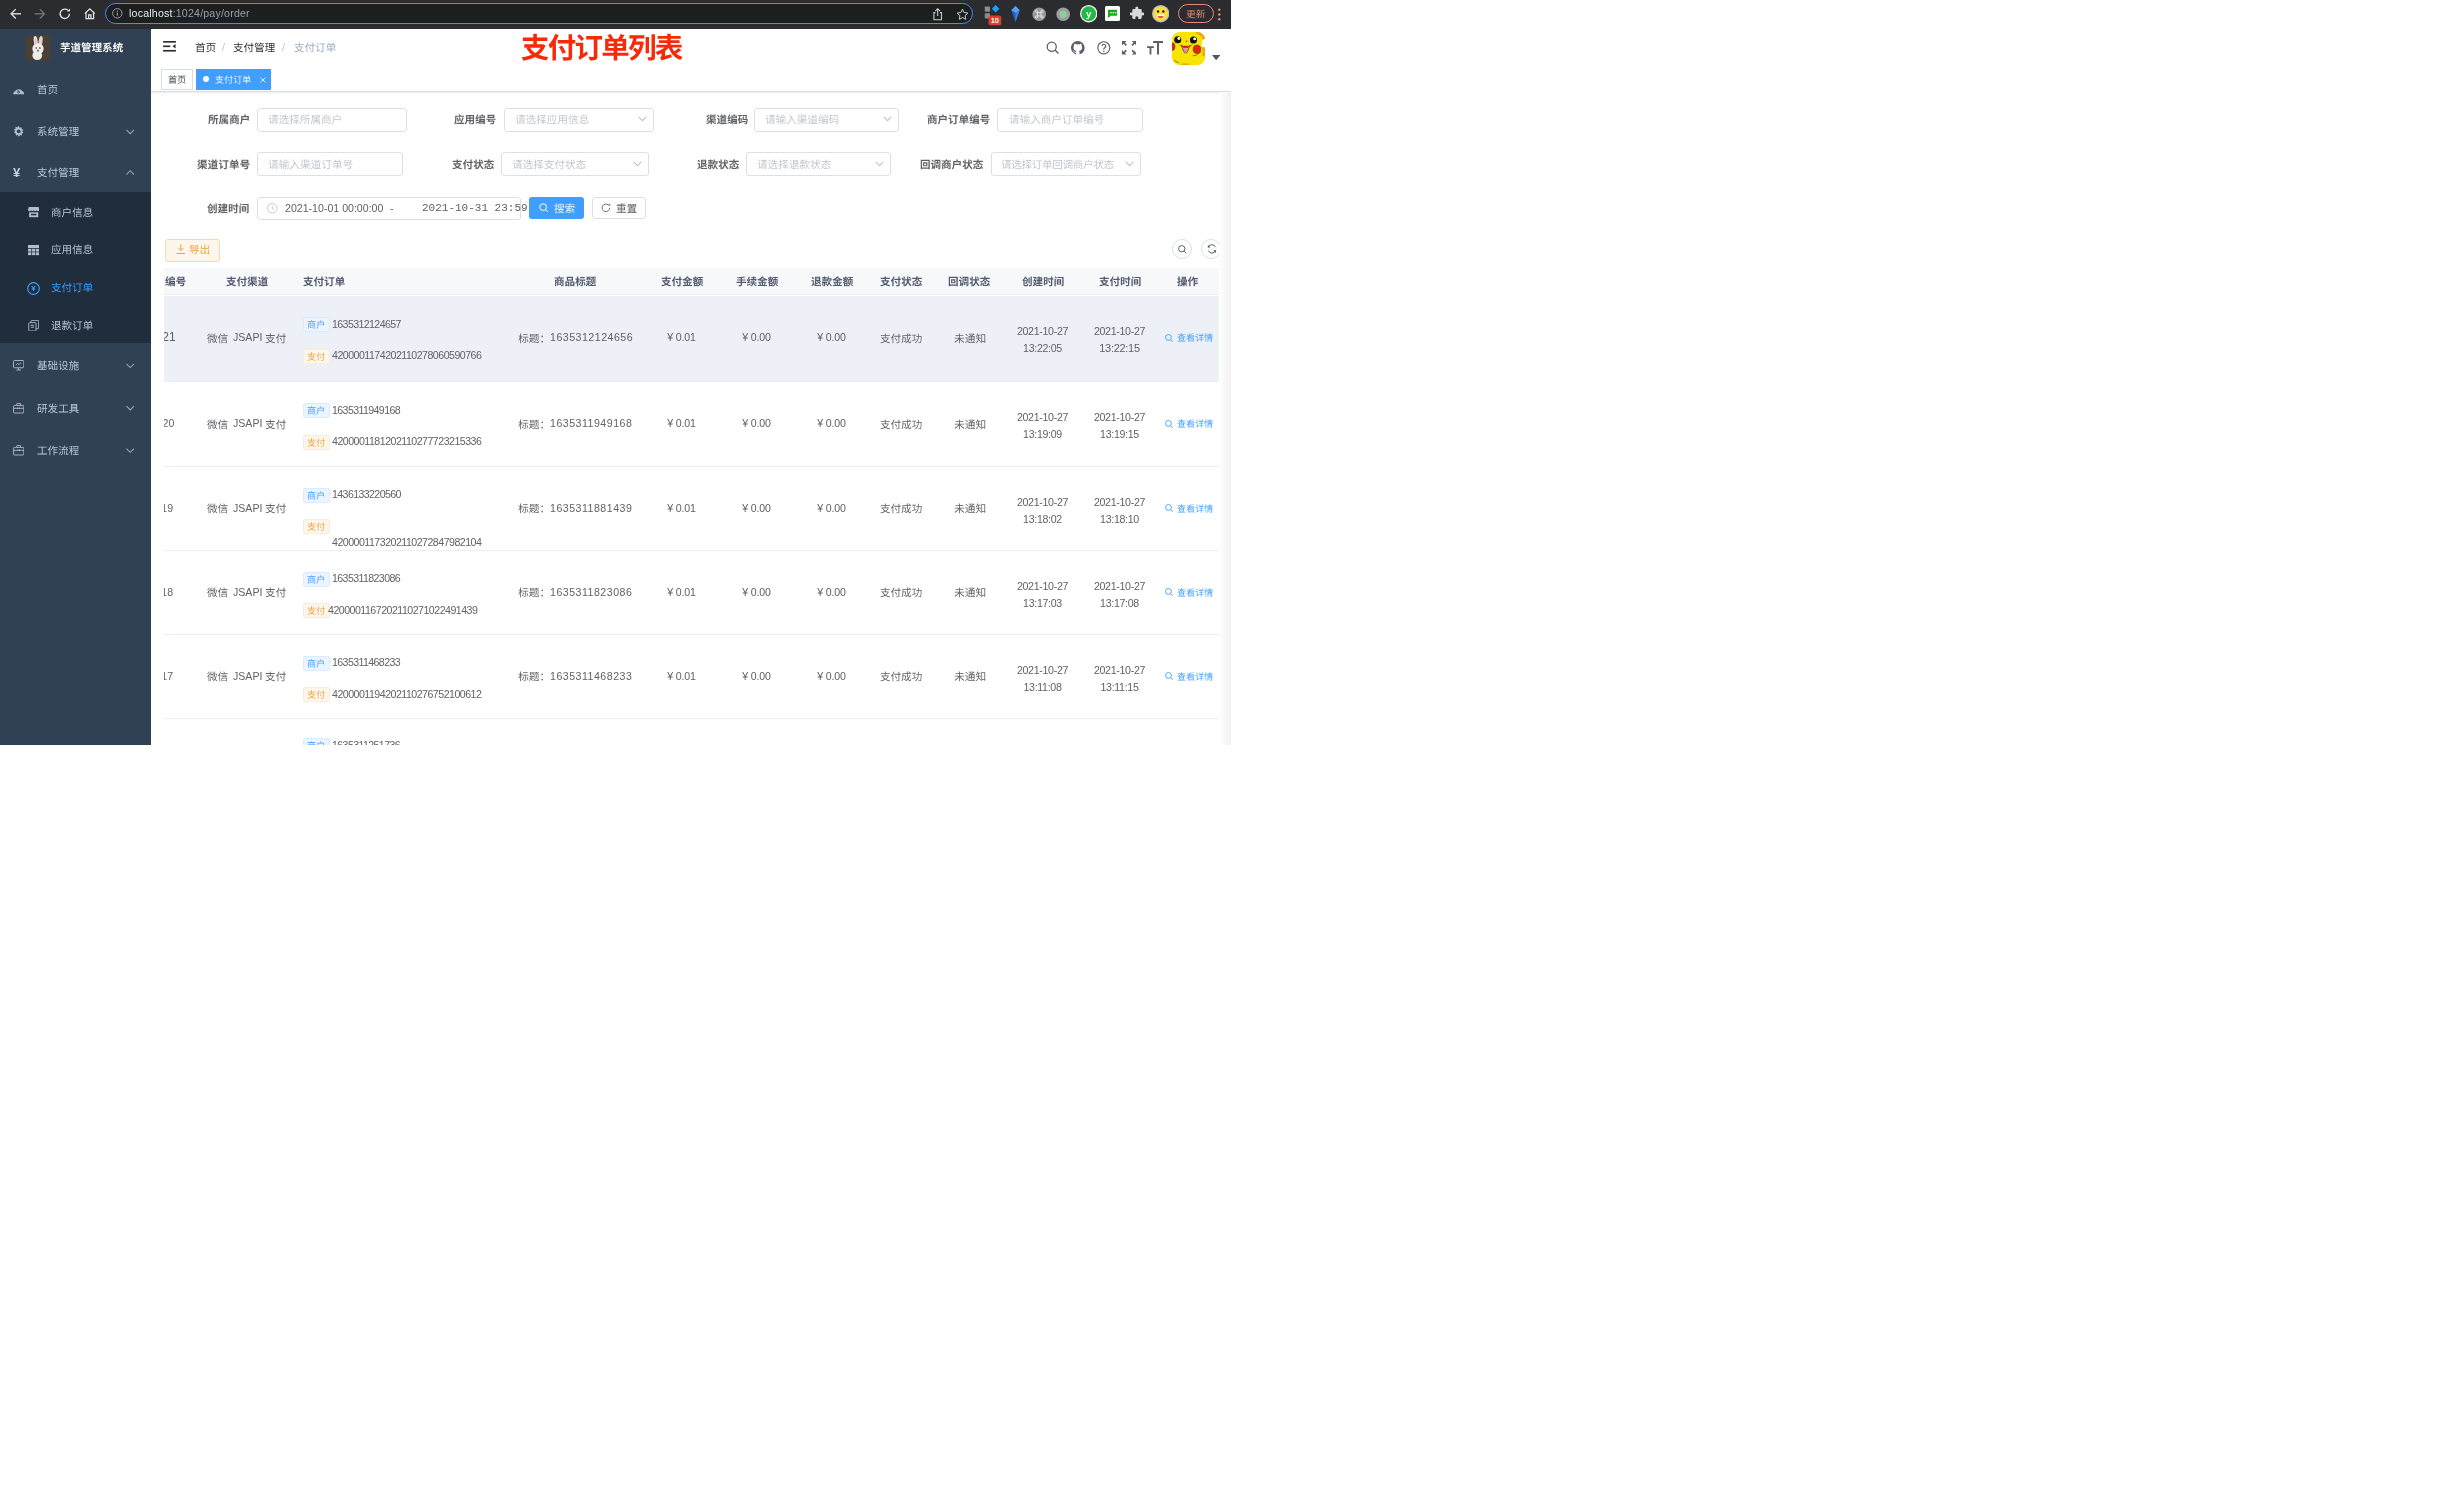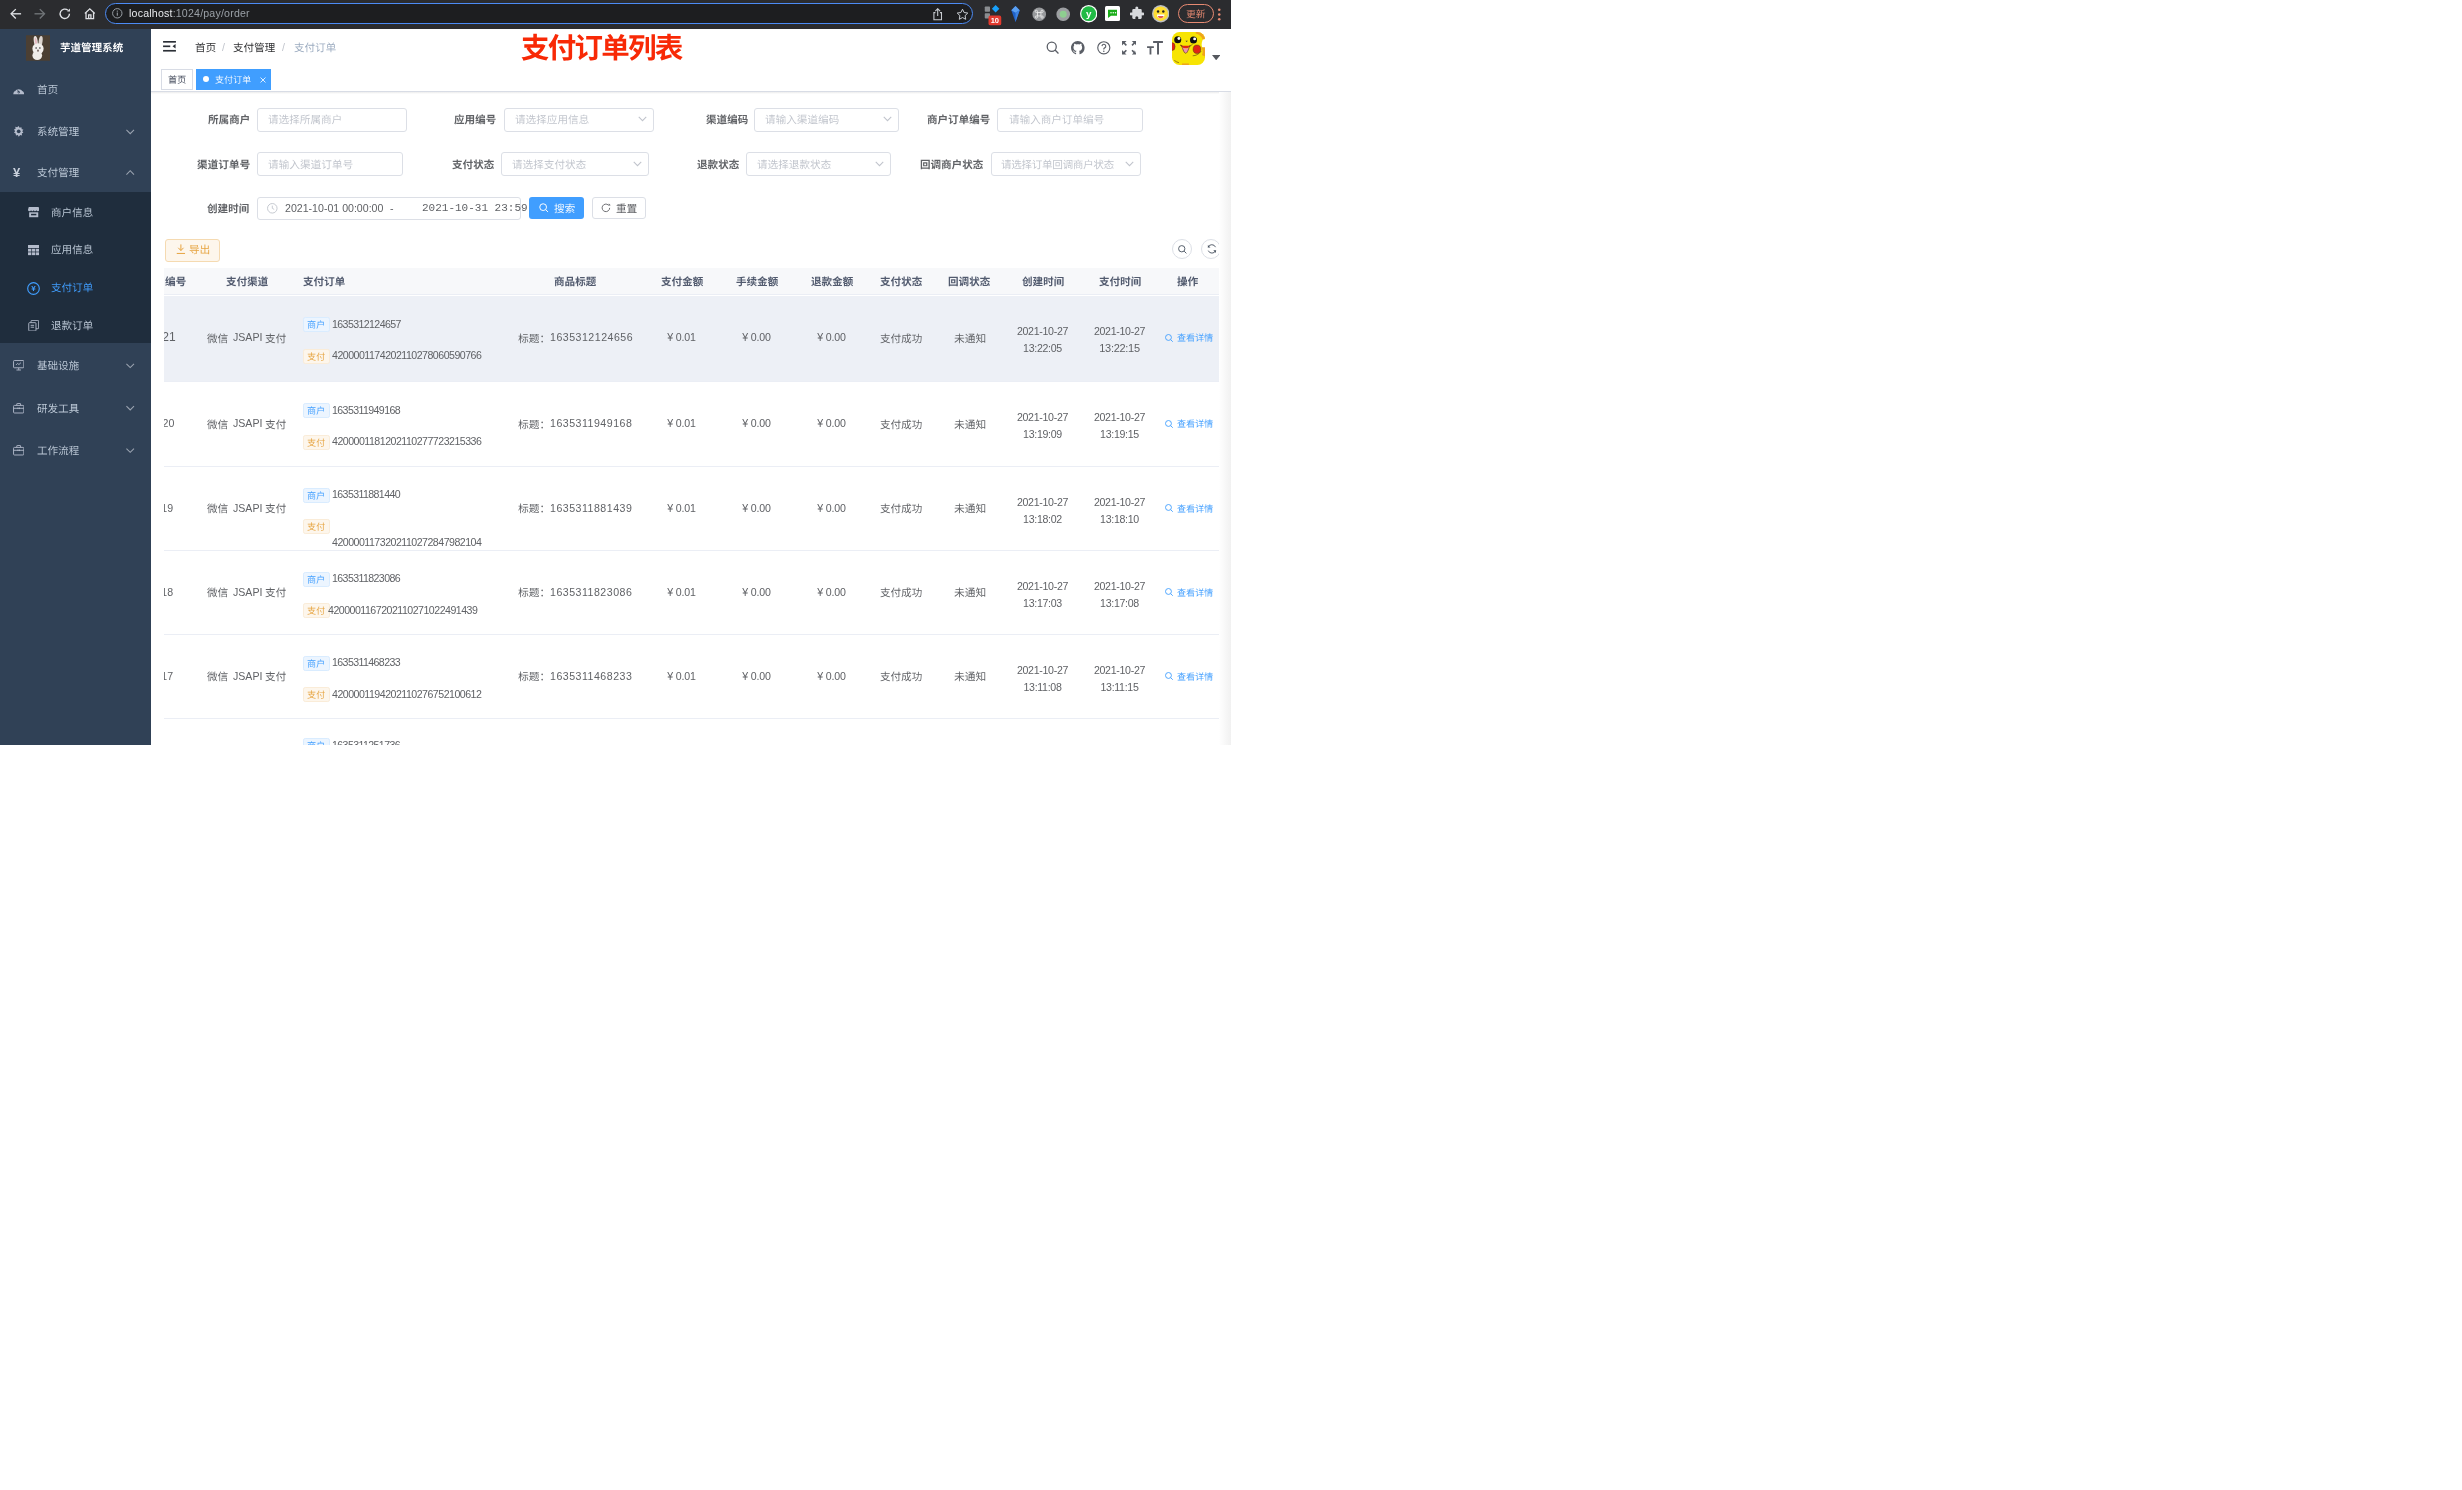--- a/index.html
+++ b/index.html
@@ -1034,21 +1034,21 @@
           <use href="#g4ed8r" x="1000"></use>
         </g>
       </svg>
       <div style="position:absolute;left:139px;top:220px;width:27px;height:15px;background:#ecf5ff;border:0.8px solid #d9ecff;border-radius:2.3px;box-sizing:border-box"></div>
       <svg style="position:absolute;left:143px;top:223px;" width="19" height="10.6" viewBox="0 0 25 14">
         <g fill="#409eff" transform="matrix(0.012000,0,0,-0.012000,0,10.56)">
           <use href="#g5546r" x="0"></use>
           <use href="#g6237r" x="1000"></use>
         </g>
       </svg>
-      <div style="position:absolute;font-family:'Liberation Sans',sans-serif;font-size:10.6px;line-height:13.6px;color:#606266;font-weight:normal;white-space:pre;letter-spacing:-0.6px;top:220px;left:168px;">1635311881440</div>
+      <div style="position:absolute;font-family:'Liberation Sans',sans-serif;font-size:10.6px;line-height:13.6px;color:#606266;font-weight:normal;white-space:pre;letter-spacing:-0.6px;top:220px;left:168px;">1436133220560</div>
       <div style="position:absolute;left:139px;top:251px;width:27px;height:15px;background:#fdf6ec;border:0.8px solid #faecd8;border-radius:2.3px;box-sizing:border-box"></div>
       <svg style="position:absolute;left:143px;top:254px;" width="19" height="10.6" viewBox="0 0 25 14">
         <g fill="#e6a23c" transform="matrix(0.012000,0,0,-0.012000,0,10.56)">
           <use href="#g652fr" x="0"></use>
           <use href="#g4ed8r" x="1000"></use>
         </g>
       </svg>
       <div style="position:absolute;font-family:'Liberation Sans',sans-serif;font-size:10.6px;line-height:13.6px;color:#606266;font-weight:normal;white-space:pre;letter-spacing:-0.5px;top:252px;left:168px;margin-top:16px;">4200001173202110272847982104</div>
       <svg style="position:absolute;left:354px;top:235px;" width="33" height="13" viewBox="0 0 43 17">
         <g fill="#606266" transform="matrix(0.014000,0,0,-0.014000,0,12.32)">

